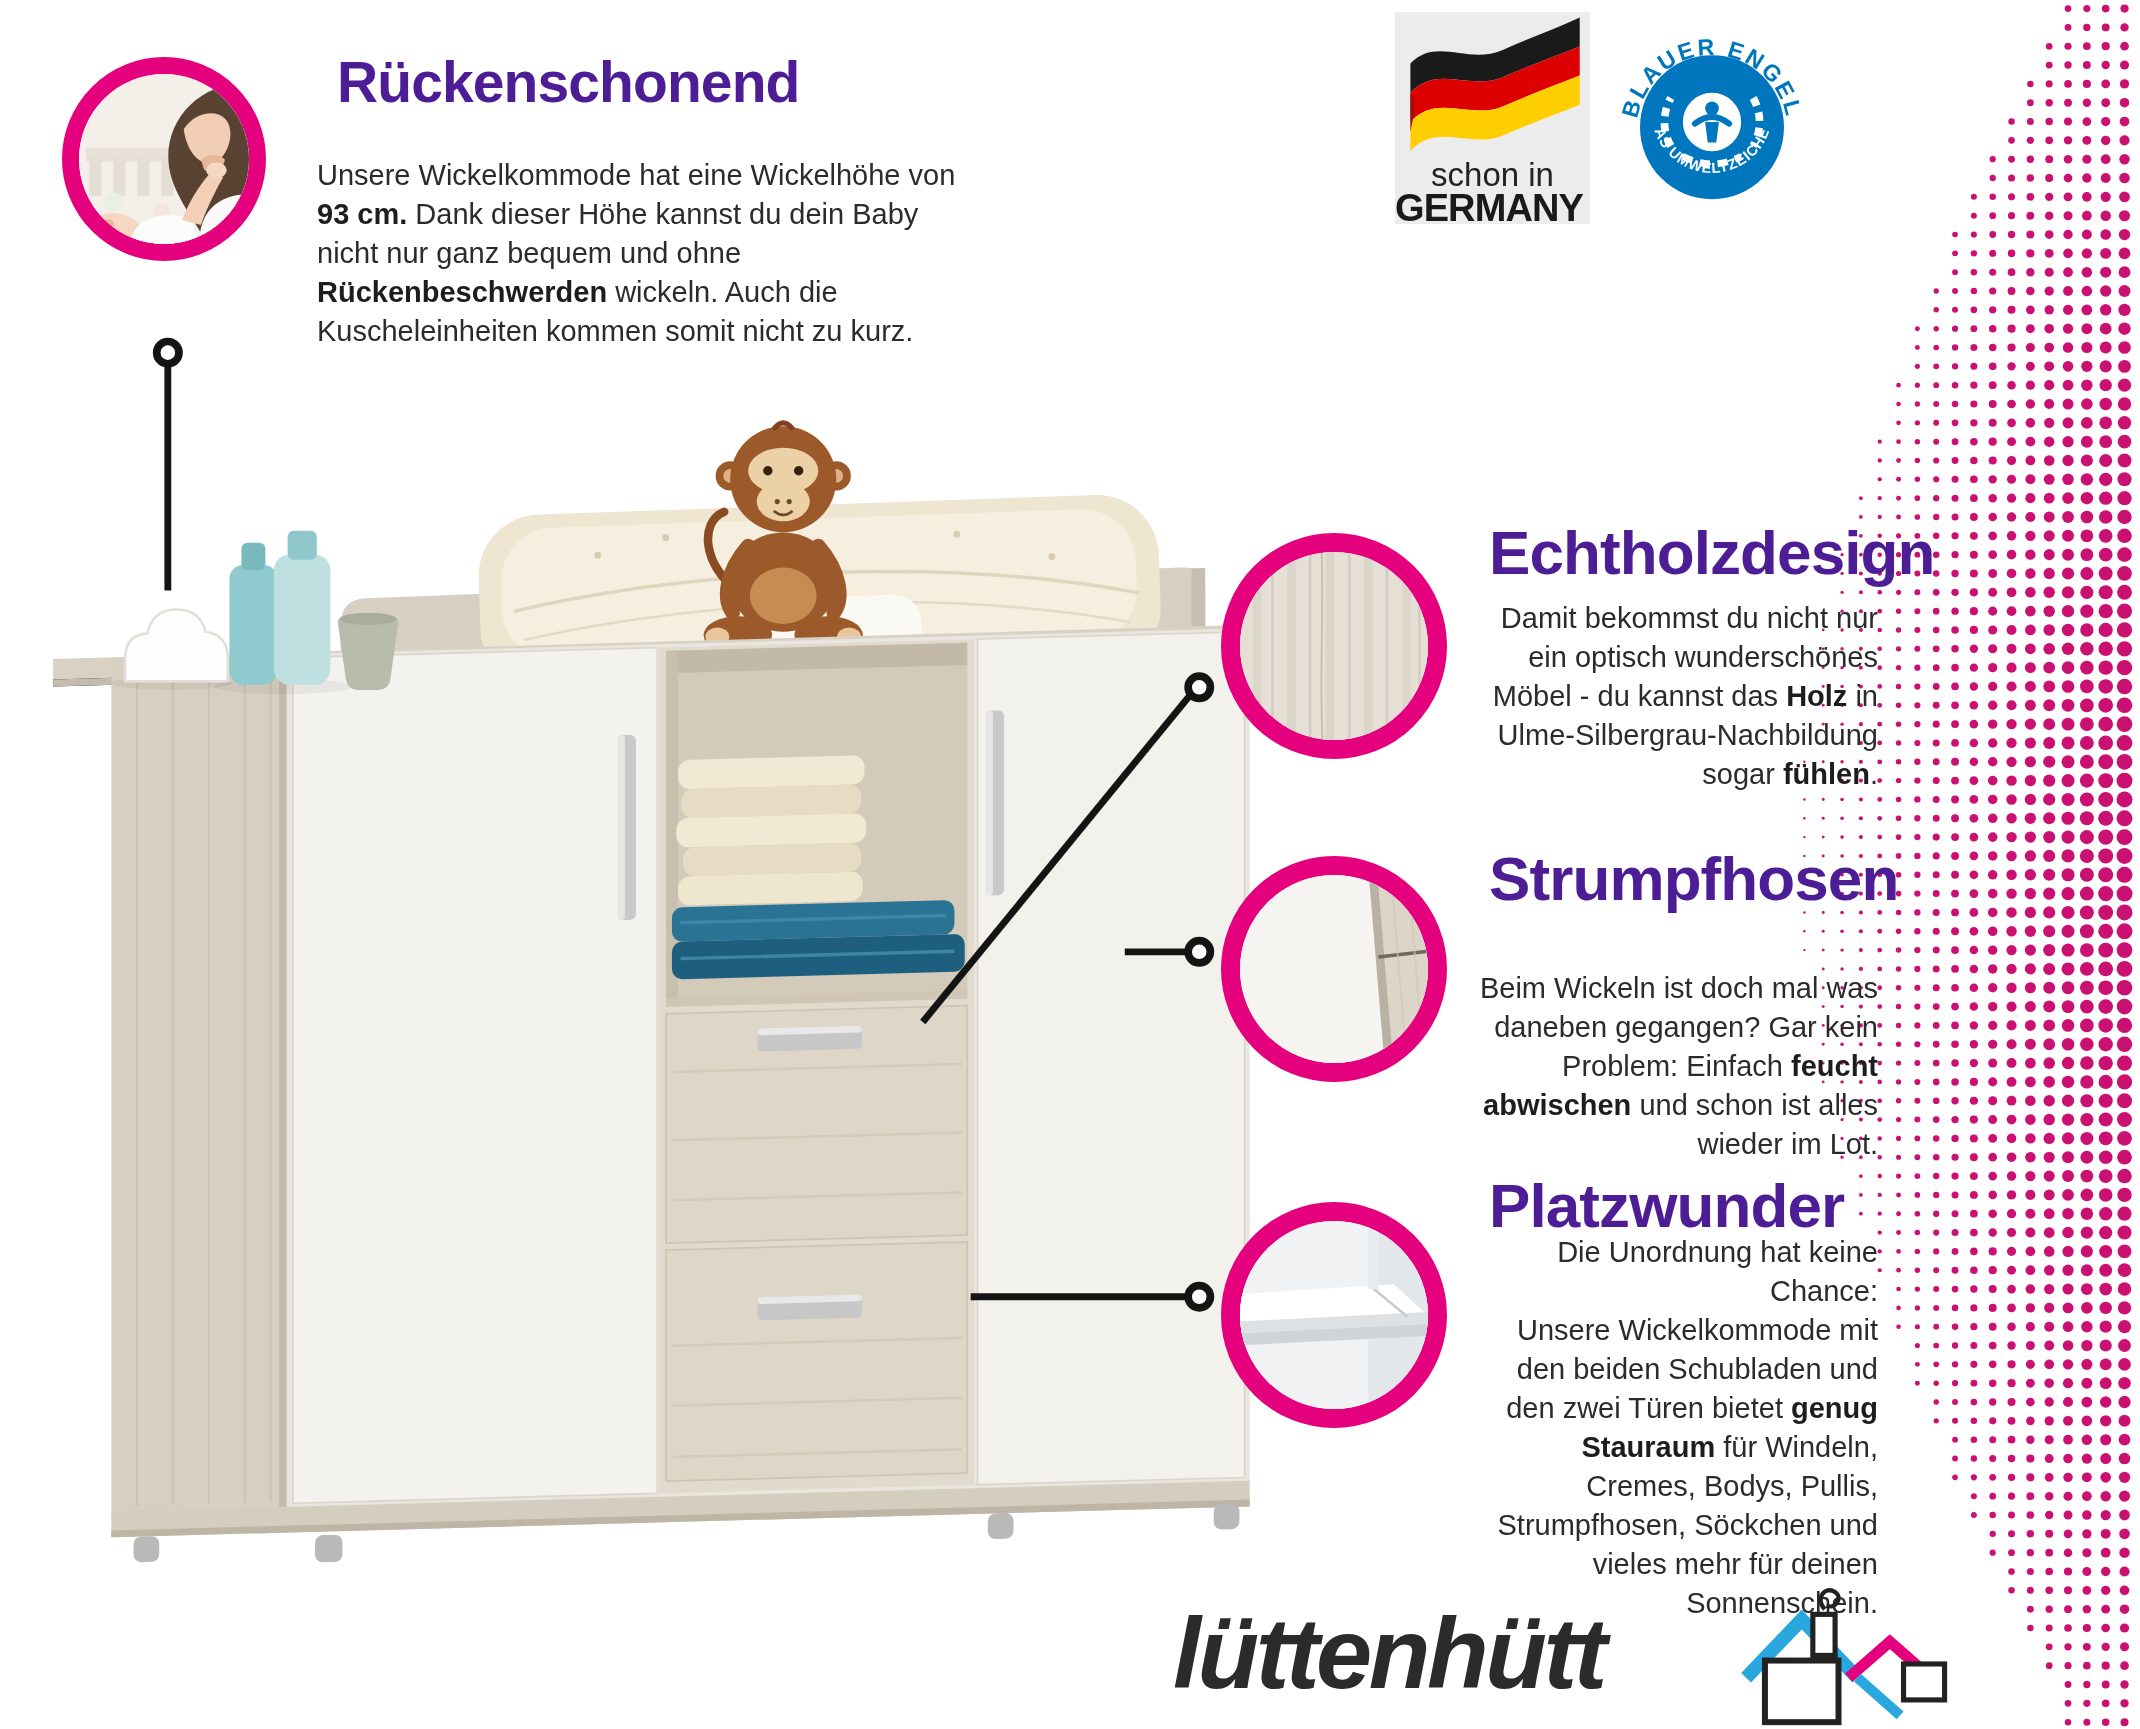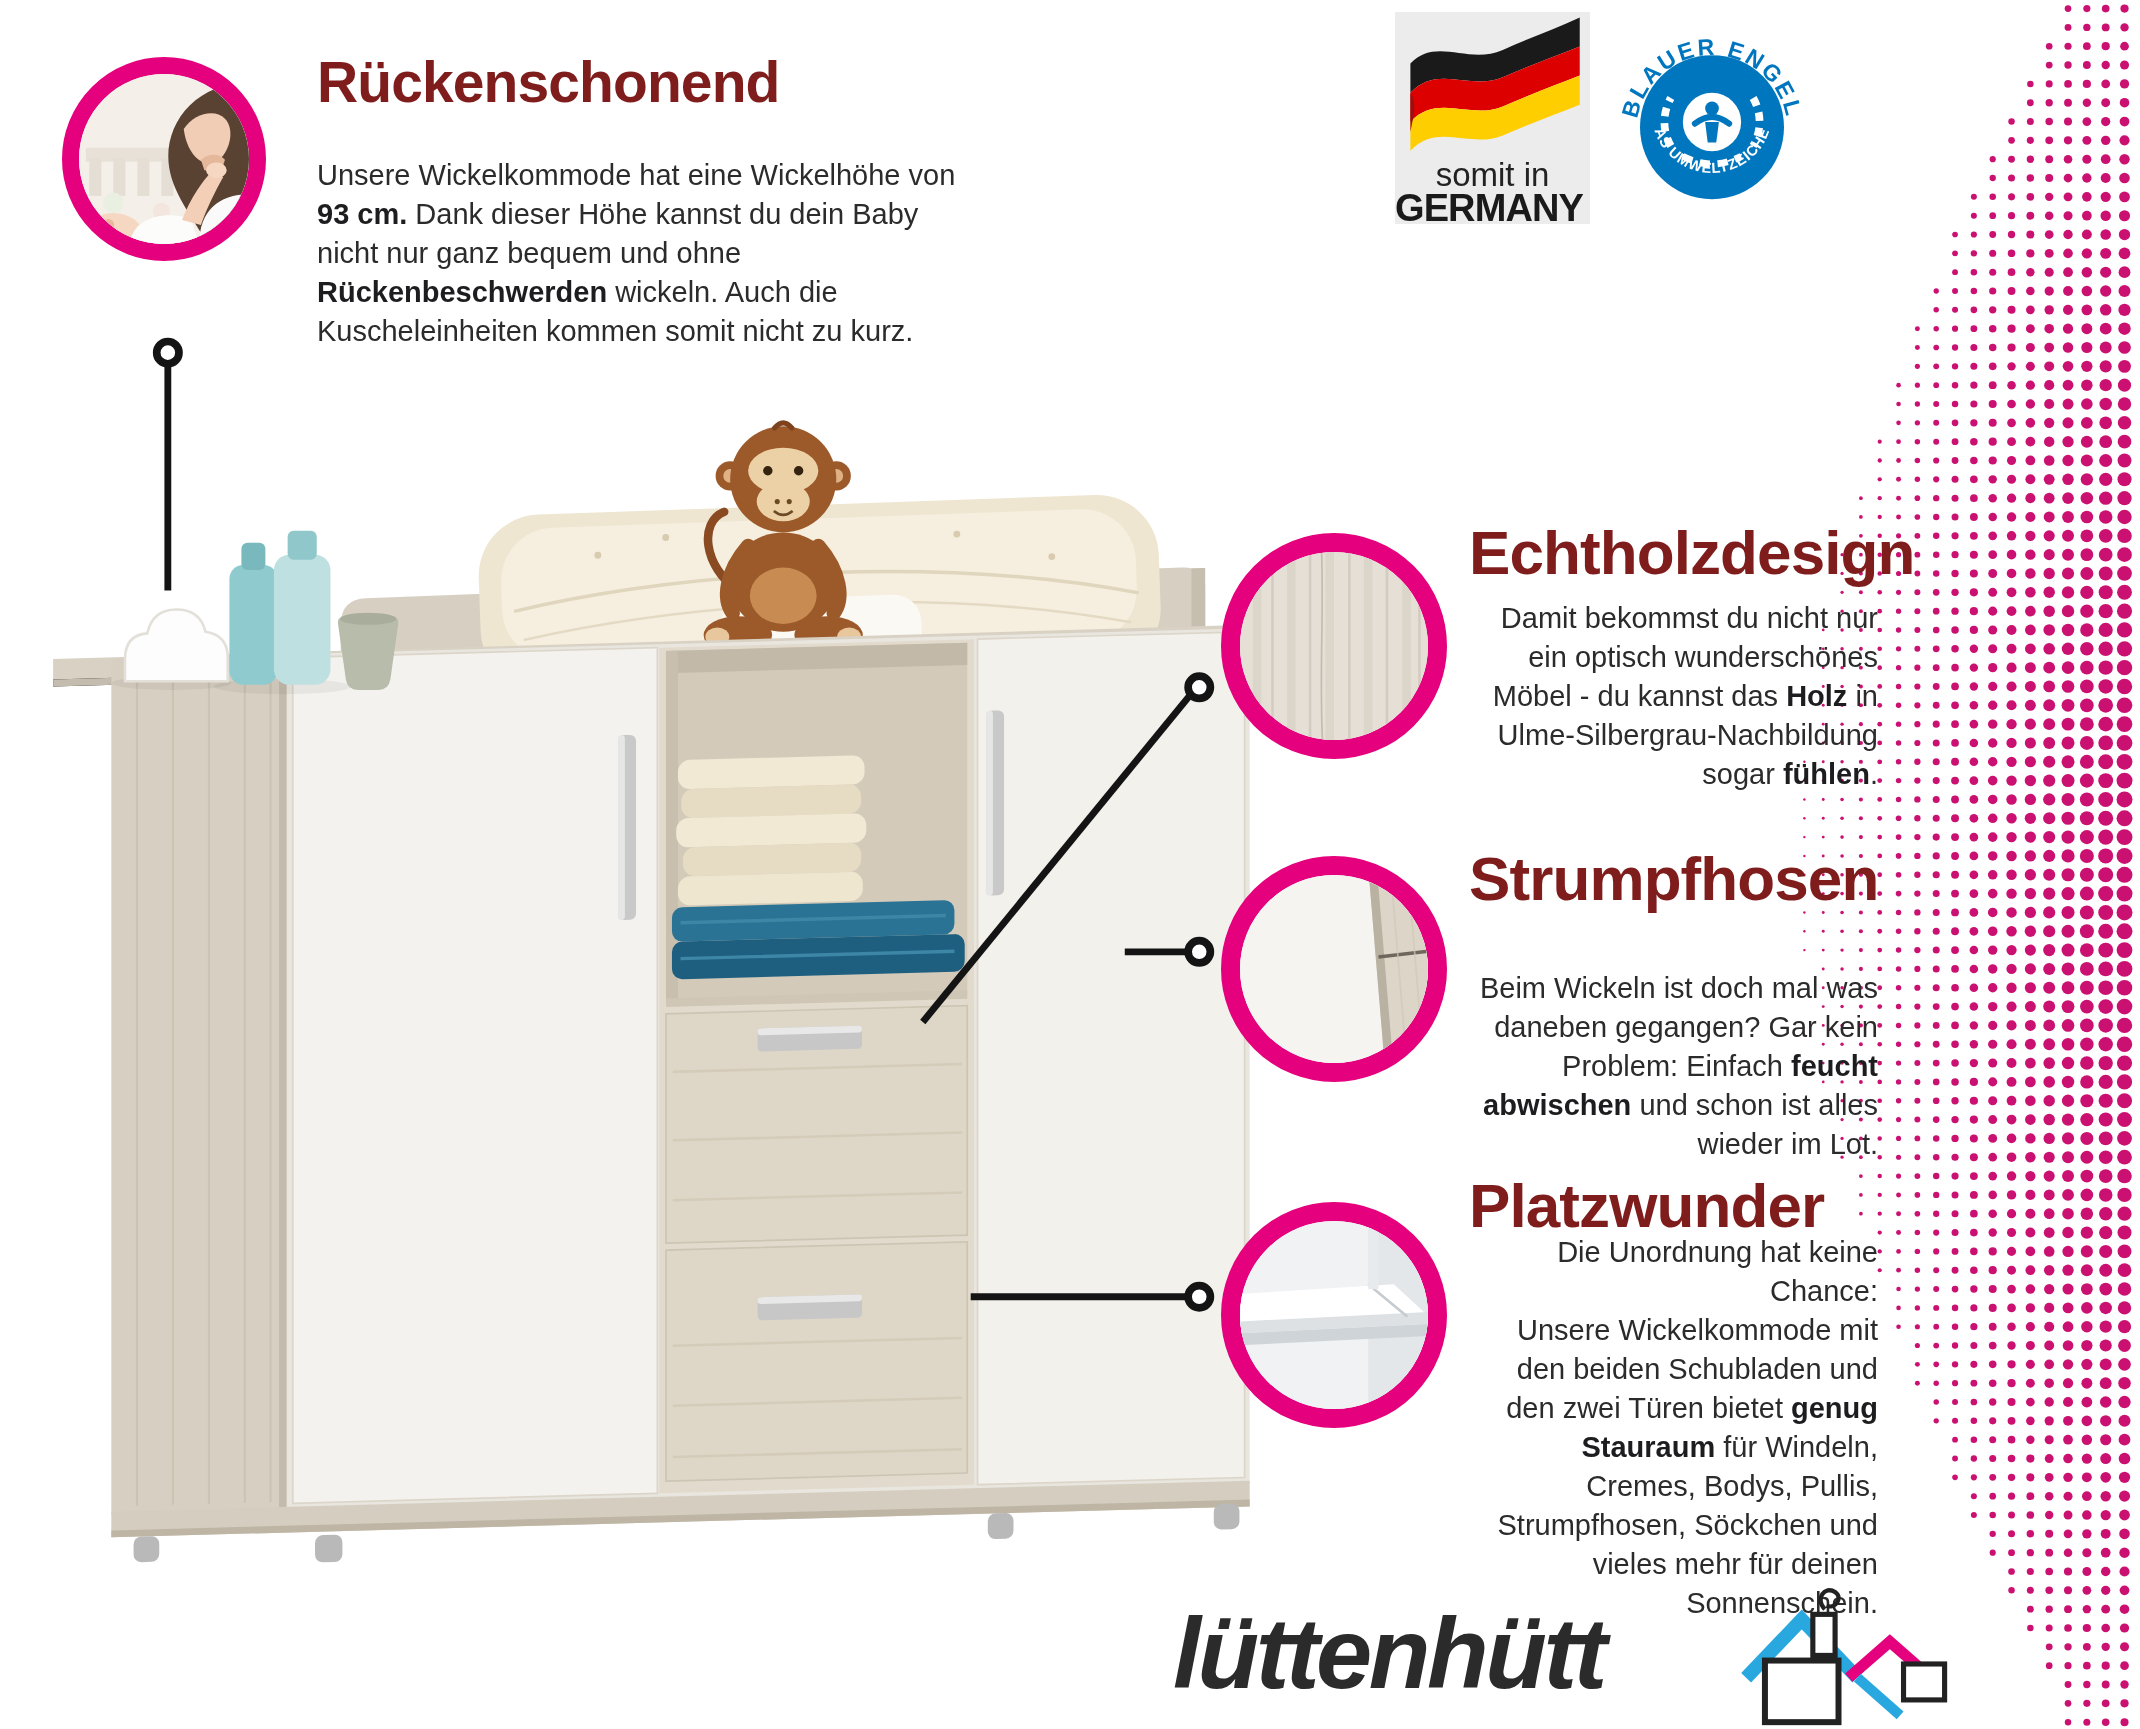--- a/index.html
+++ b/index.html
@@ -5,21 +5,21 @@
   html,body{margin:0;padding:0;}
   body{
     width:2140px;height:1729px;position:relative;overflow:hidden;
     background:#ffffff;
     font-family:"Liberation Sans", sans-serif;
     color:#222;
   }
   .abs{position:absolute;}
   
   .feat-title{
-    font-weight:bold;color:#7f1d1d;letter-spacing:-0.9px;line-height:1.05;
+    font-weight:bold;color:#4c1d95;letter-spacing:-0.9px;line-height:1.05;margin-left:20px;
   }
   .feat-title.left{left:317px;top:53px;font-size:57px;}
   .feat-body{
     font-size:29px;line-height:39px;color:#2b2b2b;
   }
   .feat-body b{font-weight:bold;color:#1d1d1f;}
   .left-body{left:317px;top:156px;width:651px;}
   .r-title{left:1469px;font-size:62px;}
   .r-body{left:1469px;width:409px;font-size:29px;line-height:39px;text-align:right;}
   
@@ -1356,21 +1356,21 @@
 <div class="abs feat-title left">Rückenschonend</div>
 <div class="abs feat-body left-body">Unsere Wickelkommode hat eine Wickelhöhe von <b>93 cm.</b> Dank dieser Höhe kannst du dein Baby nicht nur ganz bequem und ohne <b>Rückenbeschwerden</b> wickeln. Auch die Kuscheleinheiten kommen somit nicht zu kurz.</div>
 
 <div class="abs made-in-box">
   <svg class="abs" style="left:0;top:0;" width="195" height="146" viewBox="0 0 228 170">
     <path d="M18,60 C48,28 86,62 126,44 C160,29 190,18 216,6 L216,40 C186,52 158,62 126,76 C88,92 50,60 18,94 Z" fill="#1a1a1a"></path>
     <path d="M18,94 C50,60 88,92 126,76 C158,62 186,52 216,40 L216,74 C186,86 158,96 126,110 C88,126 50,94 18,128 Z" fill="#dd0000"></path>
     <path d="M18,128 C50,94 88,126 126,110 C158,96 186,86 216,74 L216,108 C186,120 158,130 126,144 C88,160 50,128 18,162 Z" fill="#ffce00"></path>
     <path d="M18,60 L18,140 C22,120 26,104 18,94 Z" fill="#991010"></path>
   </svg>
-  <div class="abs made-in-text1">somit in</div>
+  <div class="abs made-in-text1">schon in</div>
   <div class="abs made-in-text2">GERMANY</div>
 </div>
 
 <svg class="abs" style="left:1616px;top:26px;" width="192" height="192" viewBox="0 0 224 224">
   <defs>
     <path id="arcTop" d="M24,122 A88,88 0 0 1 200,122"></path>
     <path id="arcBottom" d="M44,118 A70,70 0 0 0 180,118"></path>
   </defs>
   <circle cx="112" cy="118" r="84" fill="#0076bf"></circle>
   <text font-size="27" font-weight="bold" fill="#0076bf" letter-spacing="3">

